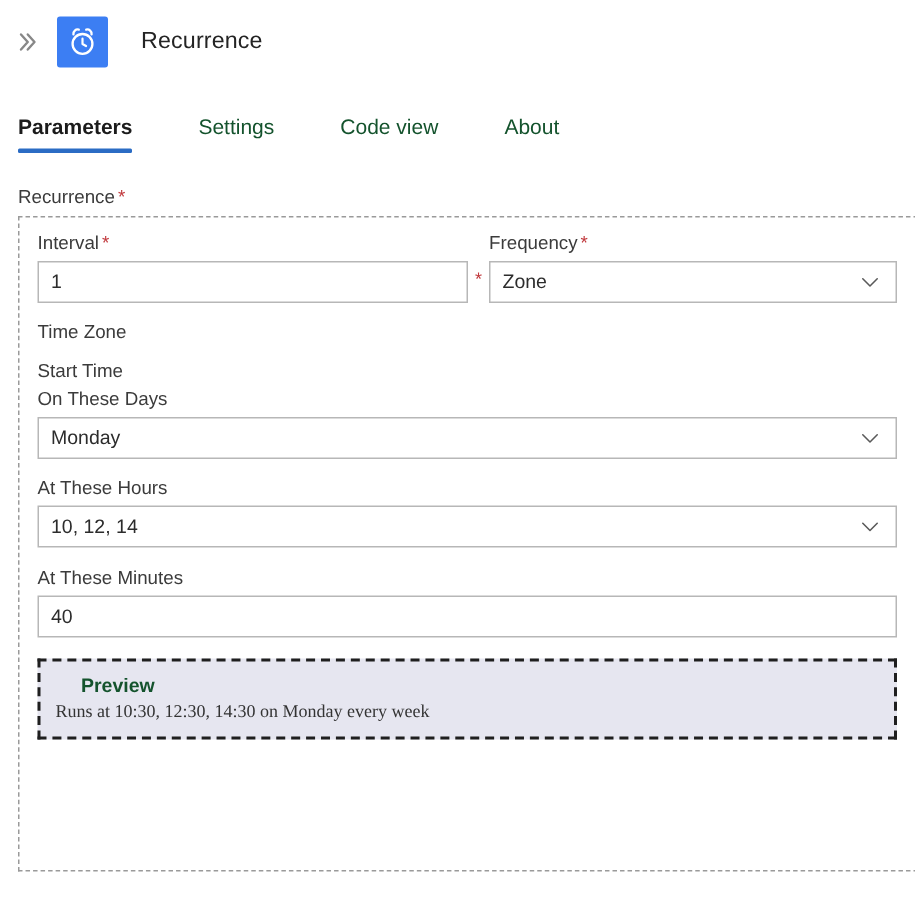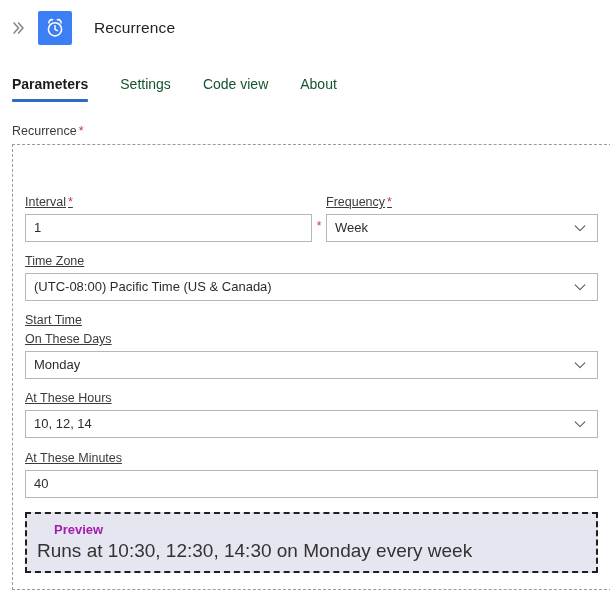--- a/index.html
+++ b/index.html
@@ -48,21 +48,21 @@
     color: #242424;
     letter-spacing: 0.1px;
   }
 
   
   .tabs {
     display: flex;
     align-items: flex-end;
     padding-left: 12px;
     height: 46px;
-    gap: 4px;
+    gap: 16px;
   }
   .tab {
     position: relative;
     font-size: 14px;
     color: #14532d;
     padding: 0 14px 10px 14px;
     cursor: pointer;
     white-space: nowrap;
   }
   .tab:first-child { padding-left: 0; padding-right: 14px; }
@@ -106,21 +106,20 @@
   }
 
   .field {
     margin-bottom: 4px;
   }
   .field-label {
     font-size: 12.5px;
     color: #3b3b3b;
     margin-bottom: 5px;
     display: block;
-    text-decoration: underline;
   }
   .control {
     position: relative;
     display: flex;
     align-items: center;
     border: 1px solid #b7b7b7;
     background: #ffffff;
     height: 28px;
     padding: 0 8px;
   }
@@ -148,39 +147,40 @@
   .col-left { width: 287px; flex: none; }
   .col-sep {
     width: 14px;
     flex: none;
     display: flex;
     align-items: flex-end;
     justify-content: center;
     height: 28px;
   }
   .col-sep .req { margin: 0 0 9px 0; font-size: 12px; }
-  .col-right { flex: 1; margin-top: 40px; }
+  .col-right { flex: 1; }
 
   
   .preview {
     border: 2px dashed #1f1f1f;
     background: #e6e6f0;
     padding: 8px 10px 9px 10px;
     margin-top: 14px;
   }
   .preview-title {
     font-size: 13px;
     font-weight: bold;
-    color: #a21caf;
+    color: #14532d;
     margin-bottom: 3px;
     padding-left: 17px;
   }
   .preview-text {
-    font-size: 19px;
+    font-size: 12px;
     color: #333333;
+    font-family: Liberation Serif, serif;
   }
 </style>
 </head>
 <body>
 
 <div class="header">
   <div class="collapse-chevrons">
     <svg width="16" height="16" viewBox="0 0 16 16" aria-hidden="true">
       <path d="M3 3 L7.5 8 L3 13" fill="none" stroke="#888888" stroke-width="1.6" stroke-linecap="round" stroke-linejoin="round"></path>
       <path d="M7.5 3 L12 8 L7.5 13" fill="none" stroke="#888888" stroke-width="1.6" stroke-linecap="round" stroke-linejoin="round"></path>
@@ -226,36 +226,30 @@
 
       <div class="col-sep">
         <span class="req">*</span>
       </div>
 
       <div class="col-right">
         <span class="field-label">
           <span>Frequency</span><span class="req">*</span>
         </span>
         <div class="control">
-          <span class="value">Week</span>
+          <span class="value">Zone</span>
           <svg class="chev" viewBox="0 0 16 16" aria-hidden="true">
             <path d="M2.5 5.5 L8 11 L13.5 5.5" fill="none" stroke="#5a5a5a" stroke-width="1.2" stroke-linecap="round" stroke-linejoin="round"></path>
           </svg>
         </div>
       </div>
     </div>
 
     <div class="field" style="margin-top:12px;">
       <span class="field-label">Time Zone</span>
-      <div class="control">
-        <span class="value">(UTC-08:00) Pacific Time (US &amp; Canada)</span>
-        <svg class="chev" viewBox="0 0 16 16" aria-hidden="true">
-          <path d="M2.5 5.5 L8 11 L13.5 5.5" fill="none" stroke="#5a5a5a" stroke-width="1.2" stroke-linecap="round" stroke-linejoin="round"></path>
-        </svg>
-      </div>
     </div>
 
     <div class="field" style="margin-top:12px;">
       <span class="field-label">Start Time</span>
     </div>
 
     <div class="field" style="">
       <span class="field-label">On These Days</span>
       <div class="control">
         <span class="value">Monday</span>

